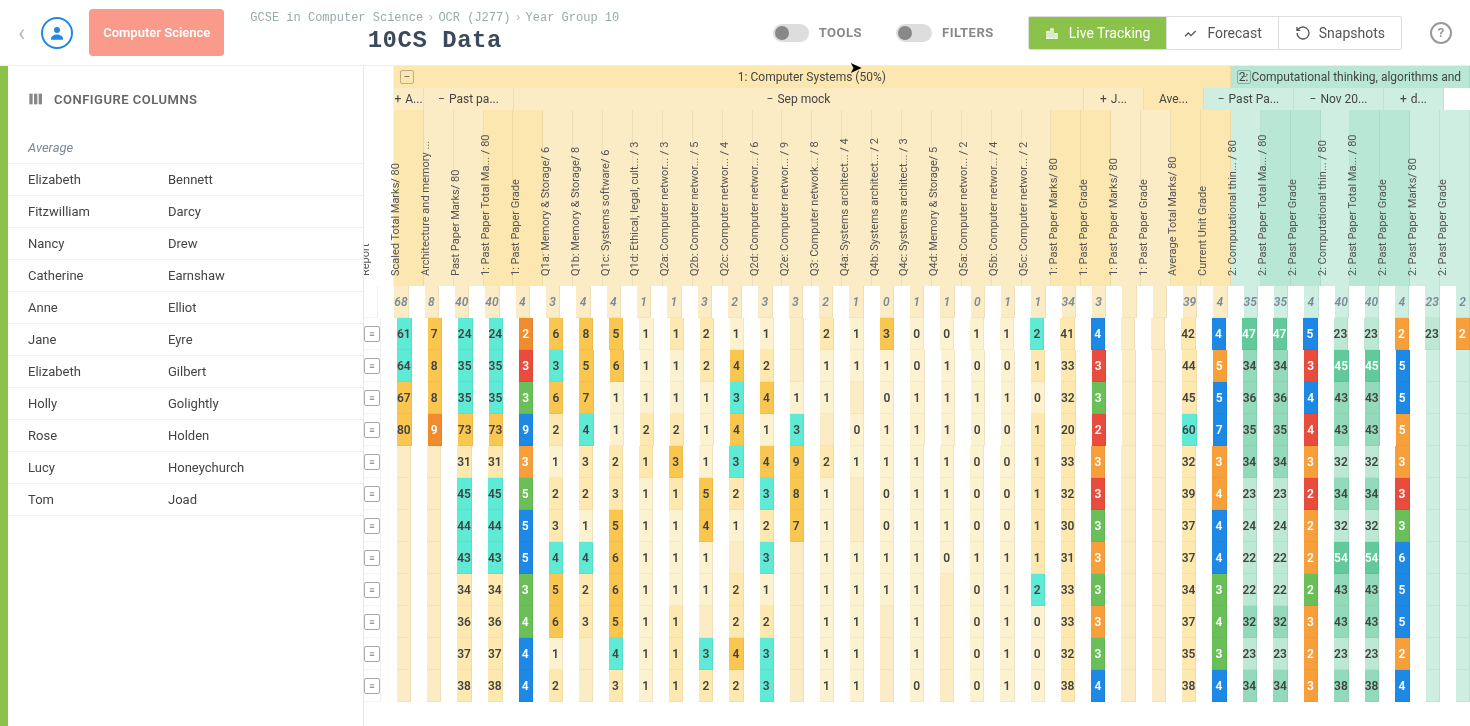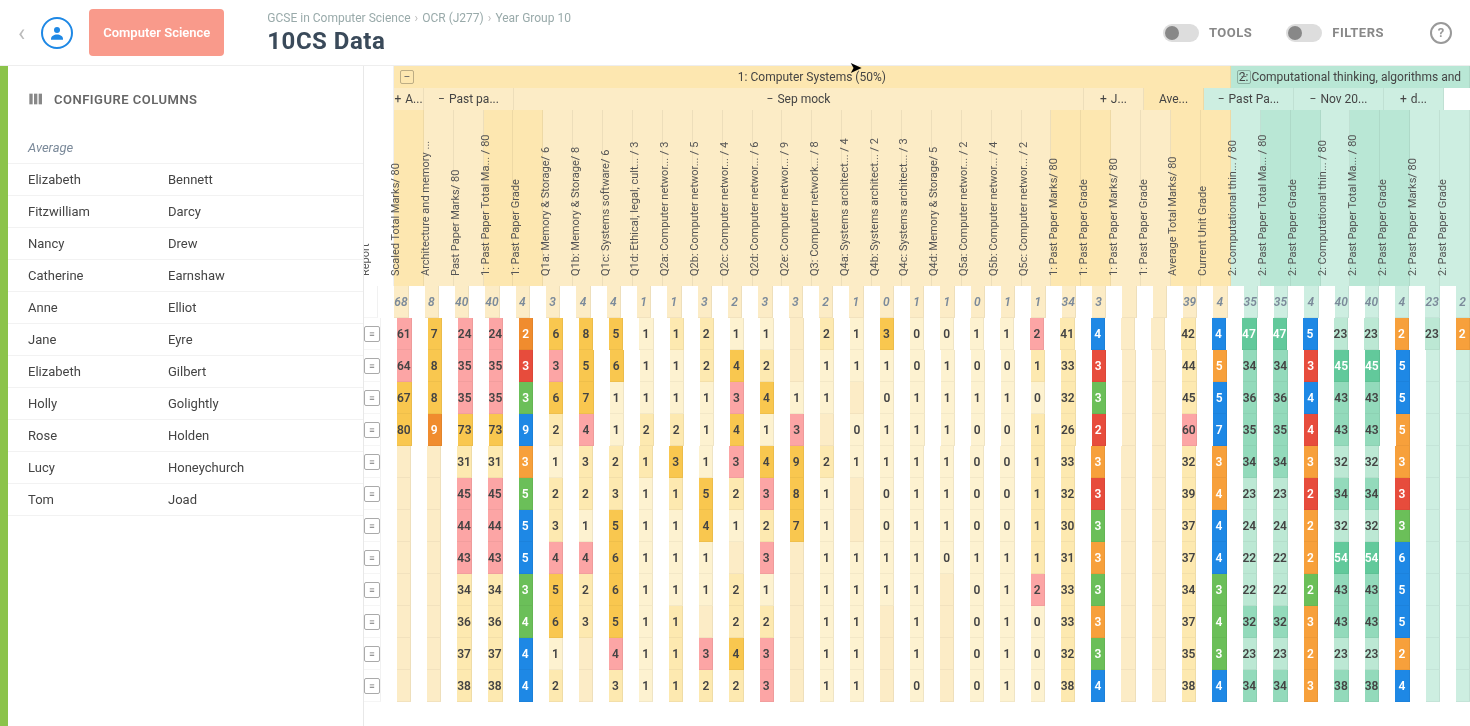--- a/index.html
+++ b/index.html
@@ -5,24 +5,24 @@
   * { box-sizing: border-box; margin: 0; padding: 0; }
   body { font-family: -apple-system, "Segoe UI", Roboto, Arial, sans-serif; font-size: 13px; color: #444; overflow: hidden; background: #fff; }
   .app { display: flex; flex-direction: column; height: 726px; width: 1470px; }
 
   
   .hdr { display: flex; align-items: center; height: 66px; padding: 0 18px; border-bottom: 1px solid #eee; gap: 16px; }
   .back { color: #bbb; font-size: 24px; cursor: pointer; }
   .profile { width: 32px; height: 32px; border: 2px solid #1e88e5; border-radius: 50%; display: flex; align-items: center; justify-content: center; color: #1e88e5; }
   .profile svg { width: 18px; height: 18px; }
   .subj-badge { background: #f99a8b; color: #fff; padding: 16px 14px; border-radius: 4px; font-weight: 600; font-size: 13px; }
-  .title-block { margin-left: 27px; }
+  .title-block { margin-left: 10px; font-family: Liberation Mono, monospace; }
   .crumbs { font-size: 12px; color: #9aa; }
   .crumb-sep { color: #bbb; padding: 0 4px; }
-  .page-title { font-size: 24px; font-weight: 700; color: #3a4a5a; margin-top: 2px; letter-spacing: .5px; }
+  .page-title { font-size: 24px; font-weight: 700; color: #3a4a5a; margin-top: 2px; letter-spacing: .5px; text-align: center; }
   .spacer { flex: 1; }
   .toggle-wrap { display: flex; align-items: center; gap: 10px; margin-right: 18px; }
   .toggle { width: 36px; height: 18px; background: #ddd; border-radius: 10px; position: relative; }
   .toggle::after { content: ""; position: absolute; width: 14px; height: 14px; background: #888; border-radius: 50%; top: 2px; left: 2px; }
   .toggle-label { font-weight: 700; color: #888; letter-spacing: .5px; font-size: 13px; }
   .segbar { display: flex; border: 1px solid #ddd; border-radius: 2px; overflow: hidden; }
   .segbtn { display: flex; align-items: center; gap: 8px; padding: 8px 16px; font-size: 14px; color: #555; cursor: pointer; border-left: 1px solid #ddd; }
   .segbtn:first-child { border-left: none; }
   .segbtn.active { background: #8bc34a; color: #fff; }
   .segbtn svg { width: 16px; height: 16px; }
@@ -56,21 +56,21 @@
   .cell.report { background: #fff; }
   .cell.report .ricon { width: 16px; height: 16px; border: 1px solid #aaa; border-radius: 2px; display: flex; align-items: center; justify-content: center; color: #777; font-size: 9px; }
   .avg-row .cell { font-style: italic; color: #7b8a9a; }
 
   
   .bg-head  { background: #fff; }
   .bg-u1    { background: #fcecc6; }
   .bg-u1b   { background: #fde7b0; }
   .bg-u2    { background: #cdeee1; }
   .bg-u2b   { background: #b9e7d5; }
-  .v-y0 { background:#fdf2d0;} .v-y1{background:#fde9b0;} .v-y2{background:#fca5a5;} .v-y3{background:#f9c74f;}
+  .v-y0 { background:#fdf2d0;} .v-y1{background:#fde9b0;} .v-y2{background:#5eead4;} .v-y3{background:#f9c74f;}
   .v-o1{background:#f7a03b; color:#fff;} .v-o2{background:#f08c2e;color:#fff;}
   .v-r {background:#e74c3c;color:#fff;} .v-g{background:#6bbf59;color:#fff;} .v-b{background:#1e88e5;color:#fff;} .v-t1{background:#bce8d4;} .v-t2{background:#93dabb;} .v-t3{background:#62c99b;color:#fff;}
   
   .cursor { position: absolute; left: 849px; top: 58px; font-size: 16px; color: #000; pointer-events: none; }
 </style>
 </head>
 <body>
 
 <div class="app">
   <div class="hdr">
@@ -90,20 +90,43 @@
     </div>
     <div class="spacer"></div>
     <div class="toggle-wrap">
       <div class="toggle"></div>
       <div class="toggle-label">TOOLS</div>
     </div>
     <div class="toggle-wrap">
       <div class="toggle"></div>
       <div class="toggle-label">FILTERS</div>
     </div>
+    <div class="segbar">
+      <div class="segbtn active">
+        <svg viewBox="0 0 24 24" fill="none" stroke="currentColor" stroke-width="2">
+            <rect x="3" y="10" width="3" height="10"></rect>
+            <rect x="9" y="6" width="3" height="14"></rect>
+            <rect x="15" y="13" width="3" height="7"></rect>
+          </svg>
+        <span>Live Tracking</span>
+      </div>
+      <div class="segbtn">
+        <svg viewBox="0 0 24 24" fill="none" stroke="currentColor" stroke-width="2">
+            <path d="M3 17l5-5 4 4 7-7"></path>
+          </svg>
+        <span>Forecast</span>
+      </div>
+      <div class="segbtn">
+        <svg viewBox="0 0 24 24" fill="none" stroke="currentColor" stroke-width="2">
+            <path d="M3 12a9 9 0 1 0 3-6.7L3 8"></path>
+            <path d="M3 3v5h5"></path>
+          </svg>
+        <span>Snapshots</span>
+      </div>
+    </div>
     <div class="help">?</div>
   </div>
 
   <div class="body">
     <div class="greenbar"></div>
     <div class="leftcol">
       <div class="config">
         <svg viewBox="0 0 24 24" fill="currentColor">
             <rect x="2" y="4" width="5" height="16"></rect>
             <rect x="9" y="4" width="5" height="16"></rect>
@@ -504,21 +527,21 @@
           <div class="cell v-y0">1</div>
           <div class="cell v-y2">3</div>
           <div class="cell bg-u1"></div>
           <div class="cell v-y0">0</div>
           <div class="cell v-y0">1</div>
           <div class="cell v-y0">1</div>
           <div class="cell v-y0">1</div>
           <div class="cell v-y0">0</div>
           <div class="cell v-y0">0</div>
           <div class="cell v-y1">1</div>
-          <div class="cell v-y1">26</div>
+          <div class="cell v-y1">20</div>
           <div class="cell v-r">2</div>
           <div class="cell bg-u1"></div>
           <div class="cell bg-u1"></div>
           <div class="cell v-y2">60</div>
           <div class="cell v-b">7</div>
           <div class="cell v-t2">35</div>
           <div class="cell v-t2">35</div>
           <div class="cell v-r">4</div>
           <div class="cell v-t2">43</div>
           <div class="cell v-t2">43</div>

